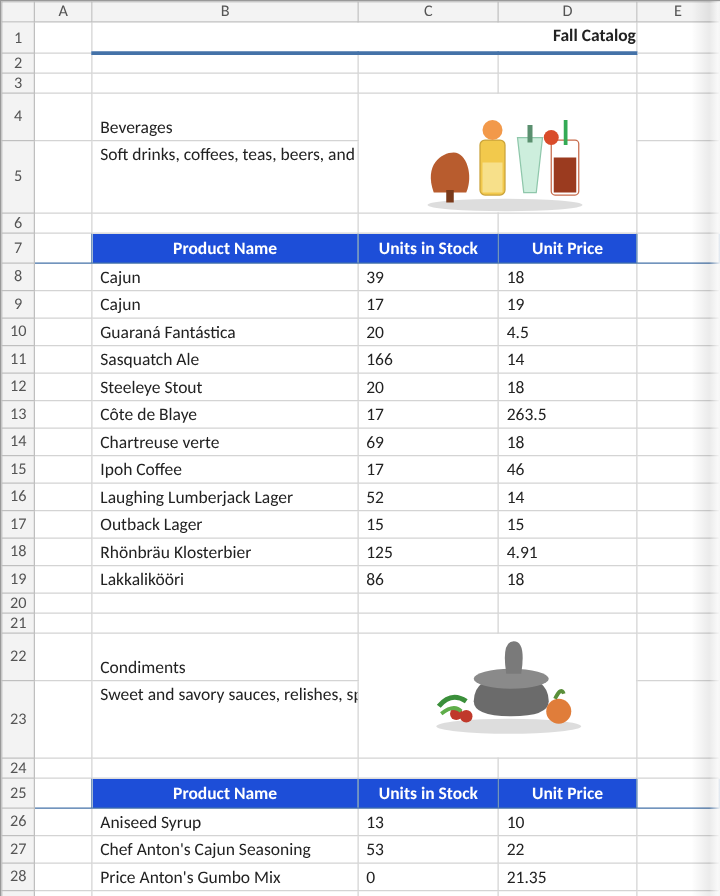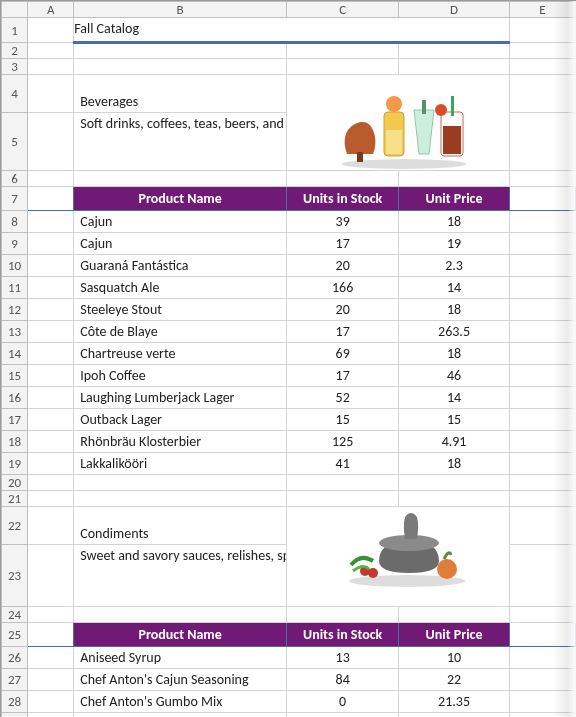--- a/index.html
+++ b/index.html
@@ -36,46 +36,46 @@
   }
   th.rowhdr { width: 26px; }
   td.cell {
     font-size: 14px;
     color: #222;
     padding: 2px 6px;
     height: 20px;
     vertical-align: middle;
     background: #fff;
   }
-  td.cell.num { text-align: center; }
+  td.cell.num { text-align: left; }
   td.cell.cA { font-size: 13px; color: #333; }
   .title-cell {
-    text-align: left;
+    text-align: right;
     color: #1f4e79;
     font-size: 22px;
-    font-weight: normal;
+    font-weight: bold;
     border-bottom: 3px solid #4472a8 !important;
     padding: 2px 0 4px 0 !important;
   }
   .cat-name {
     color: #1f4e79;
     font-weight: normal;
     font-size: 16px;
     vertical-align: bottom !important;
     padding-top: 18px !important;
   }
   .cat-desc {
     color: #000;
     font-size: 14px;
     white-space: normal;
     vertical-align: top !important;
     padding-bottom: 6px !important;
   }
   .tblhdr td {
-    background: #701a75;
+    background: #1d4ed8;
     color: #fff;
     font-weight: bold;
     font-size: 14px;
     text-align: center;
     padding: 3px 4px;
     border-color: #4472a8;
   }
   .spacer td.cell { height: 8px; }
   .img-holder {
     position: absolute;
@@ -219,21 +219,21 @@
           <td class="cell">Cajun</td>
           <td class="cell num">17</td>
           <td class="cell num">19</td>
           <td class="cell"></td>
         </tr>
       <tr>
           <th class="rowhdr">10</th>
           <td class="cell"></td>
           <td class="cell">Guaraná Fantástica</td>
           <td class="cell num">20</td>
-          <td class="cell num">2.3</td>
+          <td class="cell num">4.5</td>
           <td class="cell"></td>
         </tr>
       <tr>
           <th class="rowhdr">11</th>
           <td class="cell"></td>
           <td class="cell">Sasquatch Ale</td>
           <td class="cell num">166</td>
           <td class="cell num">14</td>
           <td class="cell"></td>
         </tr>
@@ -290,21 +290,21 @@
           <td class="cell"></td>
           <td class="cell">Rhönbräu Klosterbier</td>
           <td class="cell num">125</td>
           <td class="cell num">4.91</td>
           <td class="cell"></td>
         </tr>
       <tr>
           <th class="rowhdr">19</th>
           <td class="cell"></td>
           <td class="cell">Lakkalikööri</td>
-          <td class="cell num">41</td>
+          <td class="cell num">86</td>
           <td class="cell num">18</td>
           <td class="cell"></td>
         </tr>
       <tr class="spacer">
         <th class="rowhdr">20</th>
         <td class="cell"></td>
           <td class="cell"></td>
           <td class="cell"></td>
           <td class="cell"></td>
           <td class="cell"></td>
@@ -351,28 +351,28 @@
           <td class="cell"></td>
           <td class="cell">Aniseed Syrup</td>
           <td class="cell num">13</td>
           <td class="cell num">10</td>
           <td class="cell"></td>
         </tr>
       <tr>
           <th class="rowhdr">27</th>
           <td class="cell"></td>
           <td class="cell">Chef Anton's Cajun Seasoning</td>
-          <td class="cell num">84</td>
+          <td class="cell num">53</td>
           <td class="cell num">22</td>
           <td class="cell"></td>
         </tr>
       <tr>
           <th class="rowhdr">28</th>
           <td class="cell"></td>
-          <td class="cell">Chef Anton's Gumbo Mix</td>
+          <td class="cell">Price Anton's Gumbo Mix</td>
           <td class="cell num">0</td>
           <td class="cell num">21.35</td>
           <td class="cell"></td>
         </tr>
       <tr>
           <th class="rowhdr">29</th>
           <td class="cell"></td>
           <td class="cell">Grandma's Boysenberry Spread</td>
           <td class="cell num">120</td>
           <td class="cell num">25</td>

